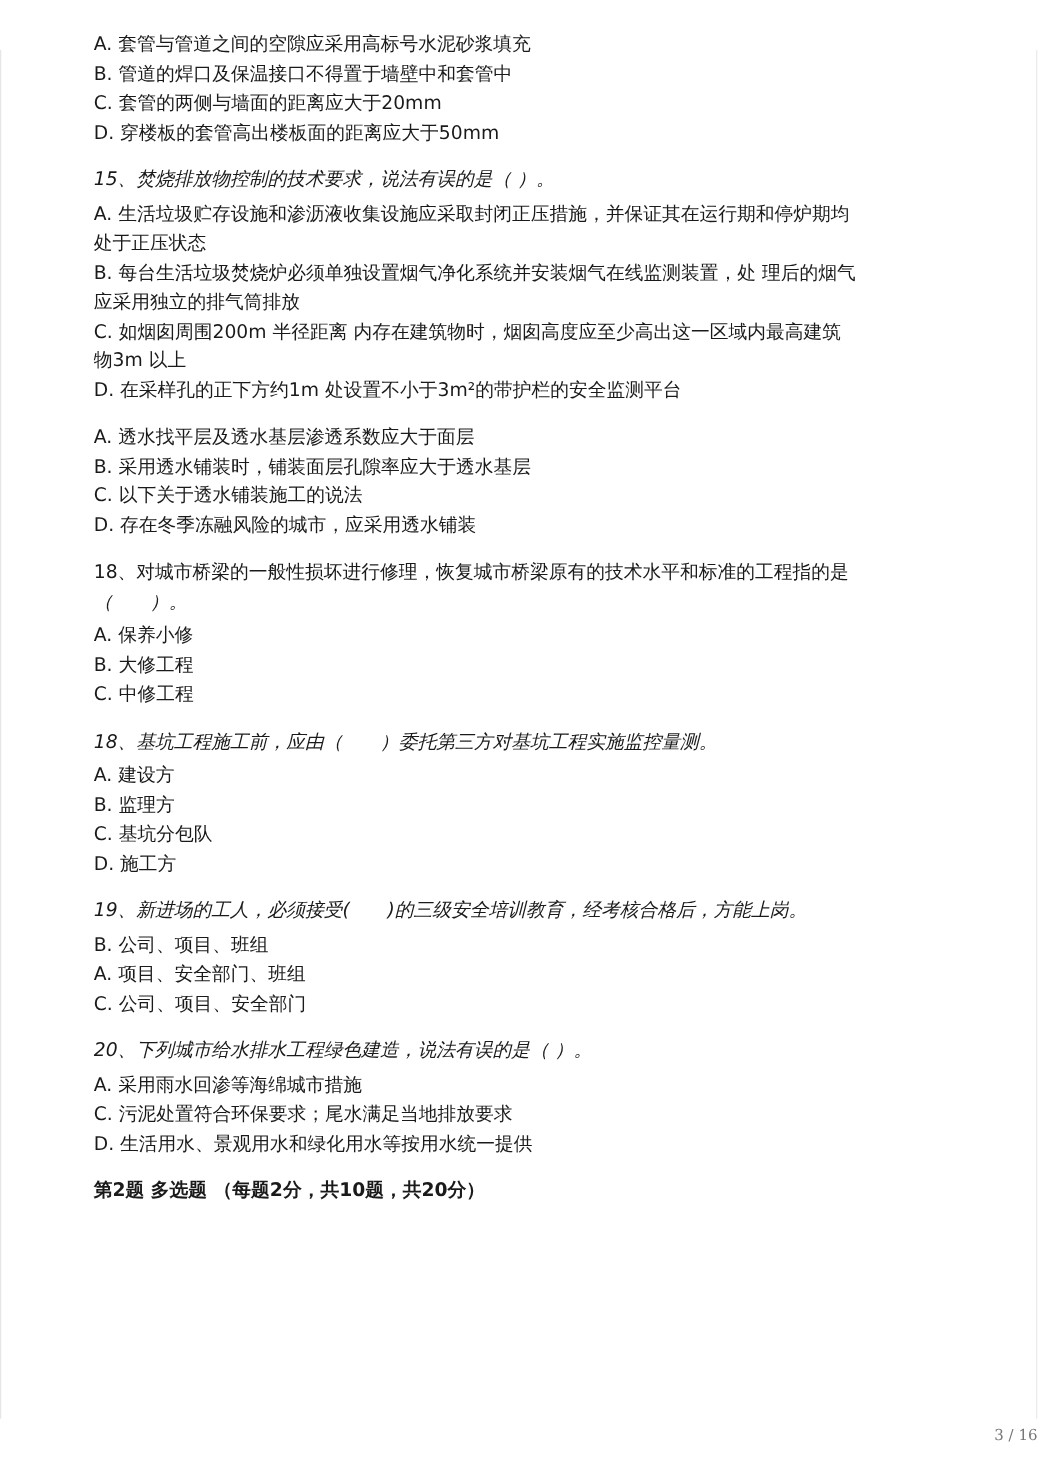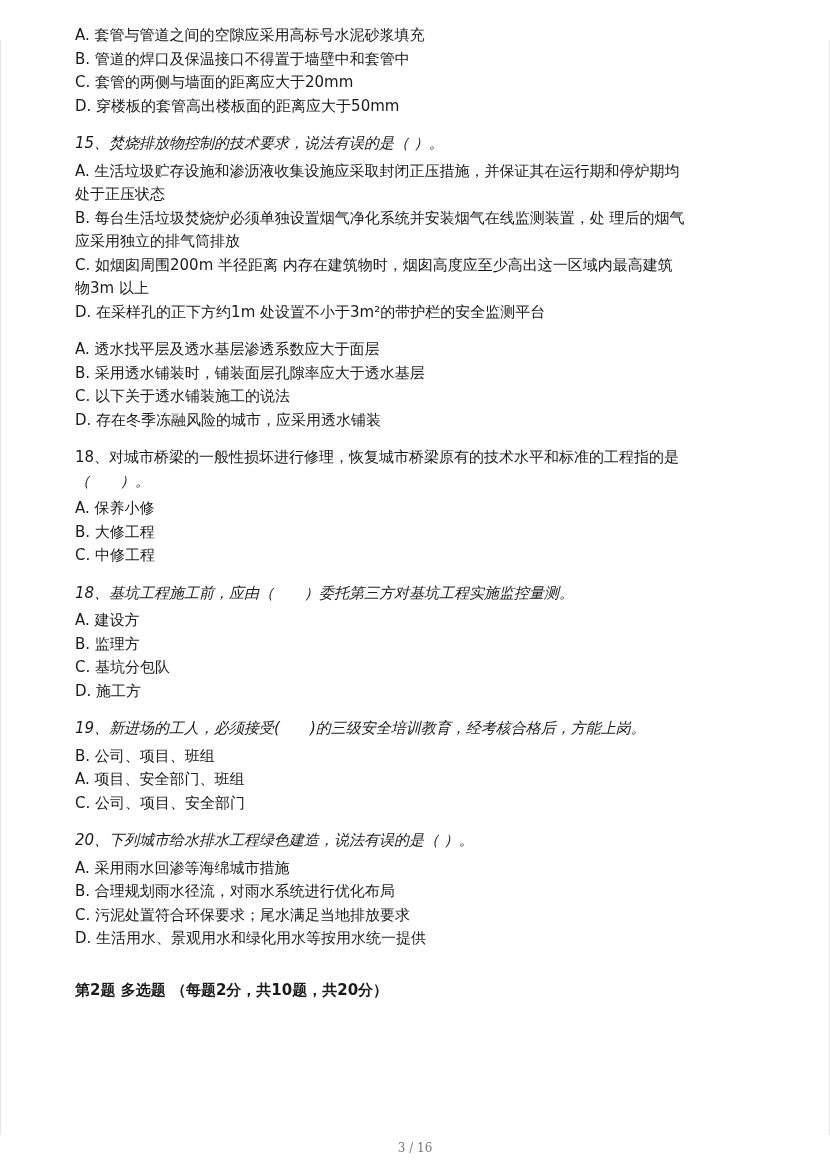--- a/index.html
+++ b/index.html
@@ -4,24 +4,24 @@
 <style>
   html, body { margin:0; padding:0; background:#ffffff; }
   body { width:830px; height:1175px; position:relative; overflow:hidden;
          font-family:"DejaVu Sans","Liberation Sans",sans-serif; color:#1a1a1a; }
   .page { position:absolute; left:0; top:40px; width:828px; height:1095px;
           border-left:1px solid #e6e6e6; border-right:1px solid #e6e6e6; }
   .content { position:absolute; left:75px; top:24px; width:700px; }
   .line { font-size:15px; line-height:23.5px; white-space:nowrap; }
   .gap { height:14px; }
   .qtitle { font-size:15px; line-height:23.5px; margin-bottom:4px; white-space:nowrap;font-style:italic; }
-  .section { font-weight:bold; font-size:15px; line-height:23.5px; margin-top:28px; }
+  .section { font-weight:bold; font-size:15px; line-height:23.5px; margin-top:14px; }
   .split { display:flex; }
   .split .left { width:170px; }
-  .footer { position:absolute; top:1141px; left:0; width:830px; text-align:center;
+  .footer { position:absolute; top:1141px; left:0; width:830px; text-align:right;
             font-family:"DejaVu Serif","Liberation Serif",serif; font-size:12px; color:#777; }
 </style>
 </head>
 <body>
 
 <div class="page"></div>
 
 <div class="content">
 
   <div>
@@ -74,21 +74,20 @@
     <div class="qtitle">19、新进场的工人，必须接受(　　)的三级安全培训教育，经考核合格后，方能上岗。</div>
     <div class="line">B. 公司、项目、班组</div>
     <div class="line">A. 项目、安全部门、班组</div>
     <div class="line">C. 公司、项目、安全部门</div>
   </div>
   <div class="gap"></div>
 
   <div>
     <div class="qtitle">20、下列城市给水排水工程绿色建造，说法有误的是（ ）。</div>
     <div class="line">A. 采用雨水回渗等海绵城市措施</div>
-    <div class="line">B. 合理规划雨水径流，对雨水系统进行优化布局</div>
     <div class="line">C. 污泥处置符合环保要求；尾水满足当地排放要求</div>
     <div class="line">D. 生活用水、景观用水和绿化用水等按用水统一提供</div>
   </div>
 
   <div class="section">第2题 多选题 （每题2分，共10题，共20分）</div>
 </div>
 
 <div class="footer">3 / 16</div>
 
 </body></html>

